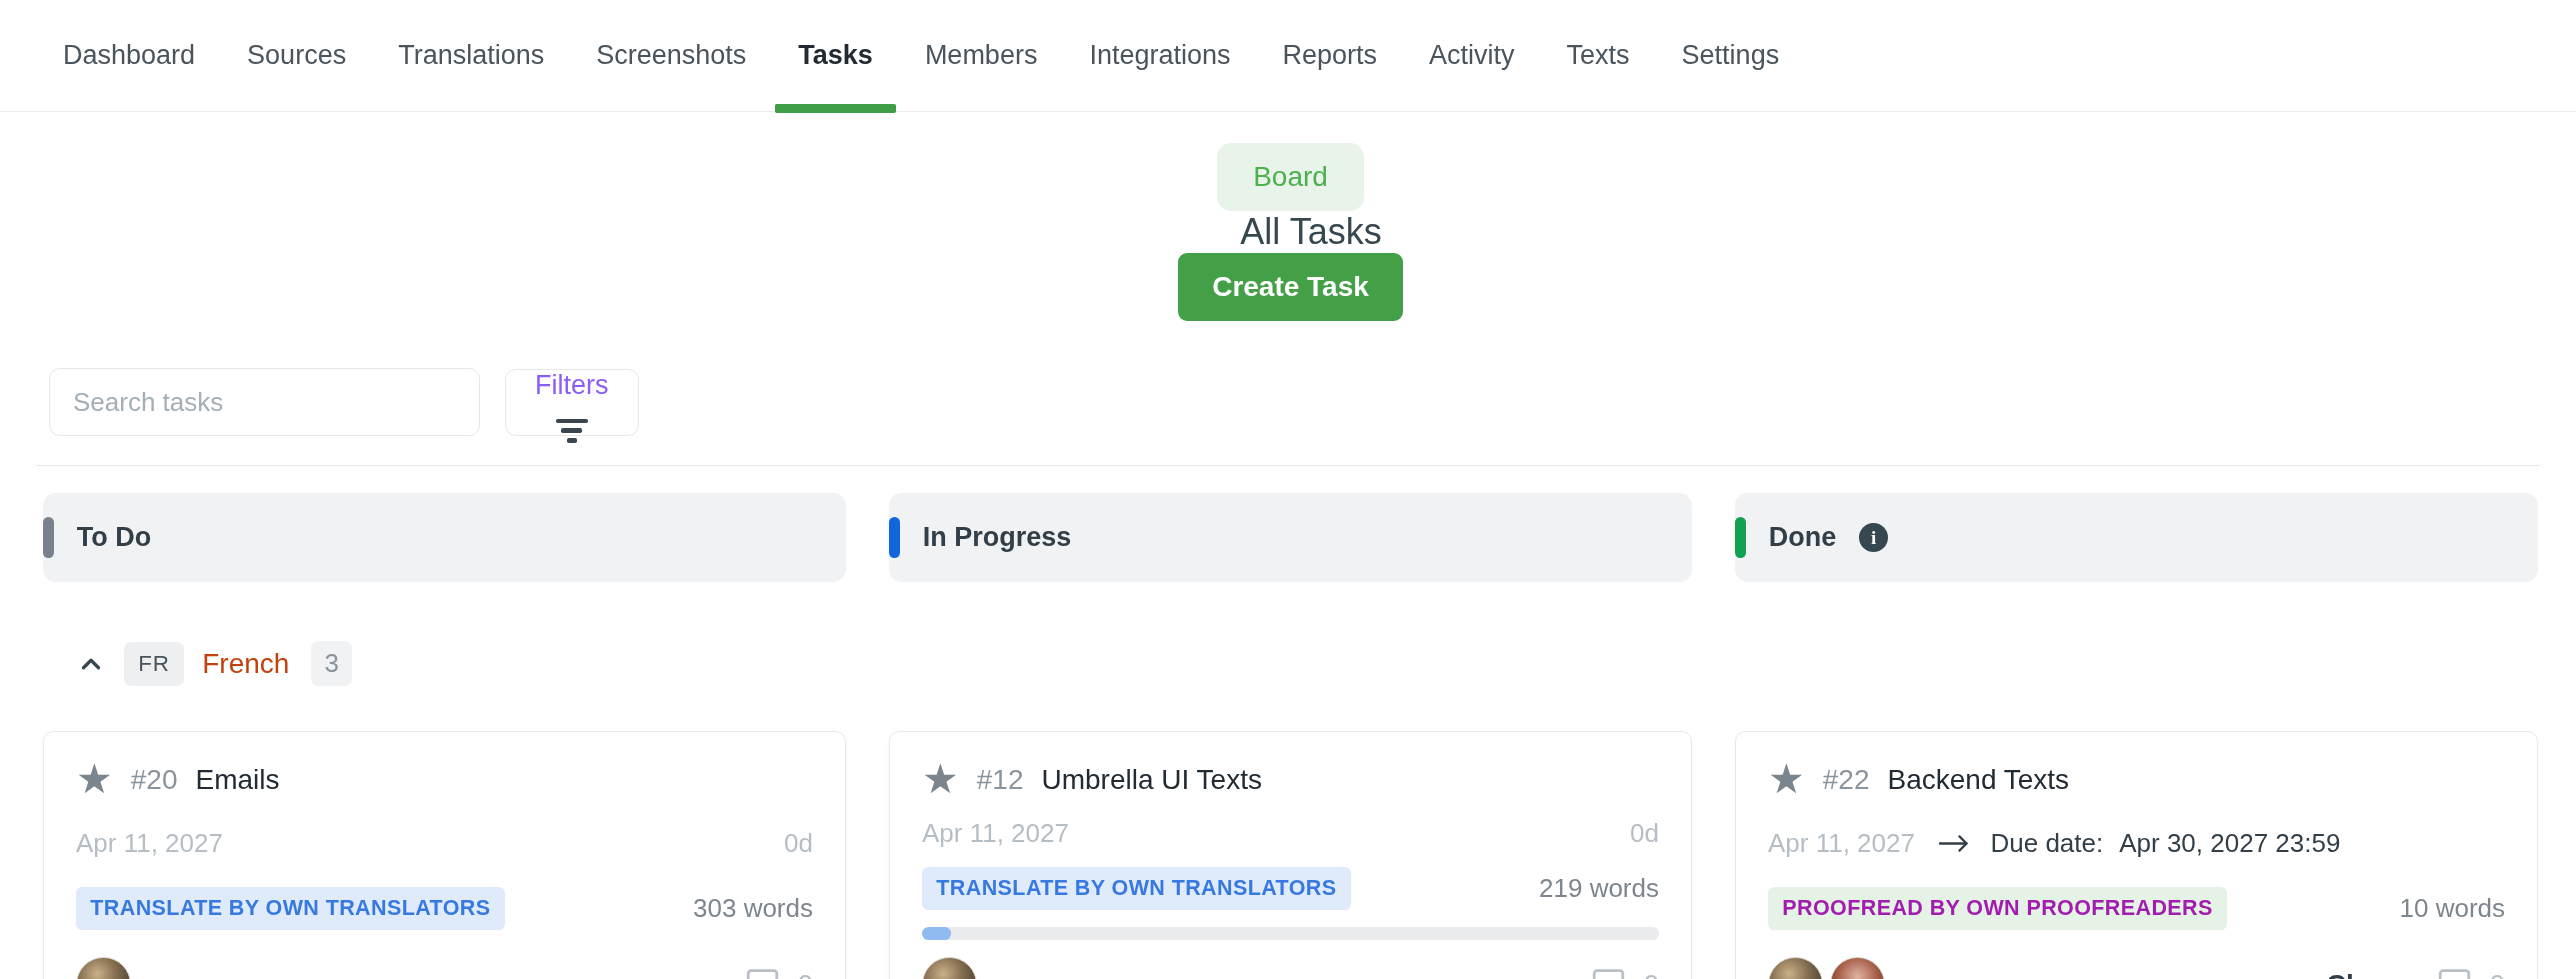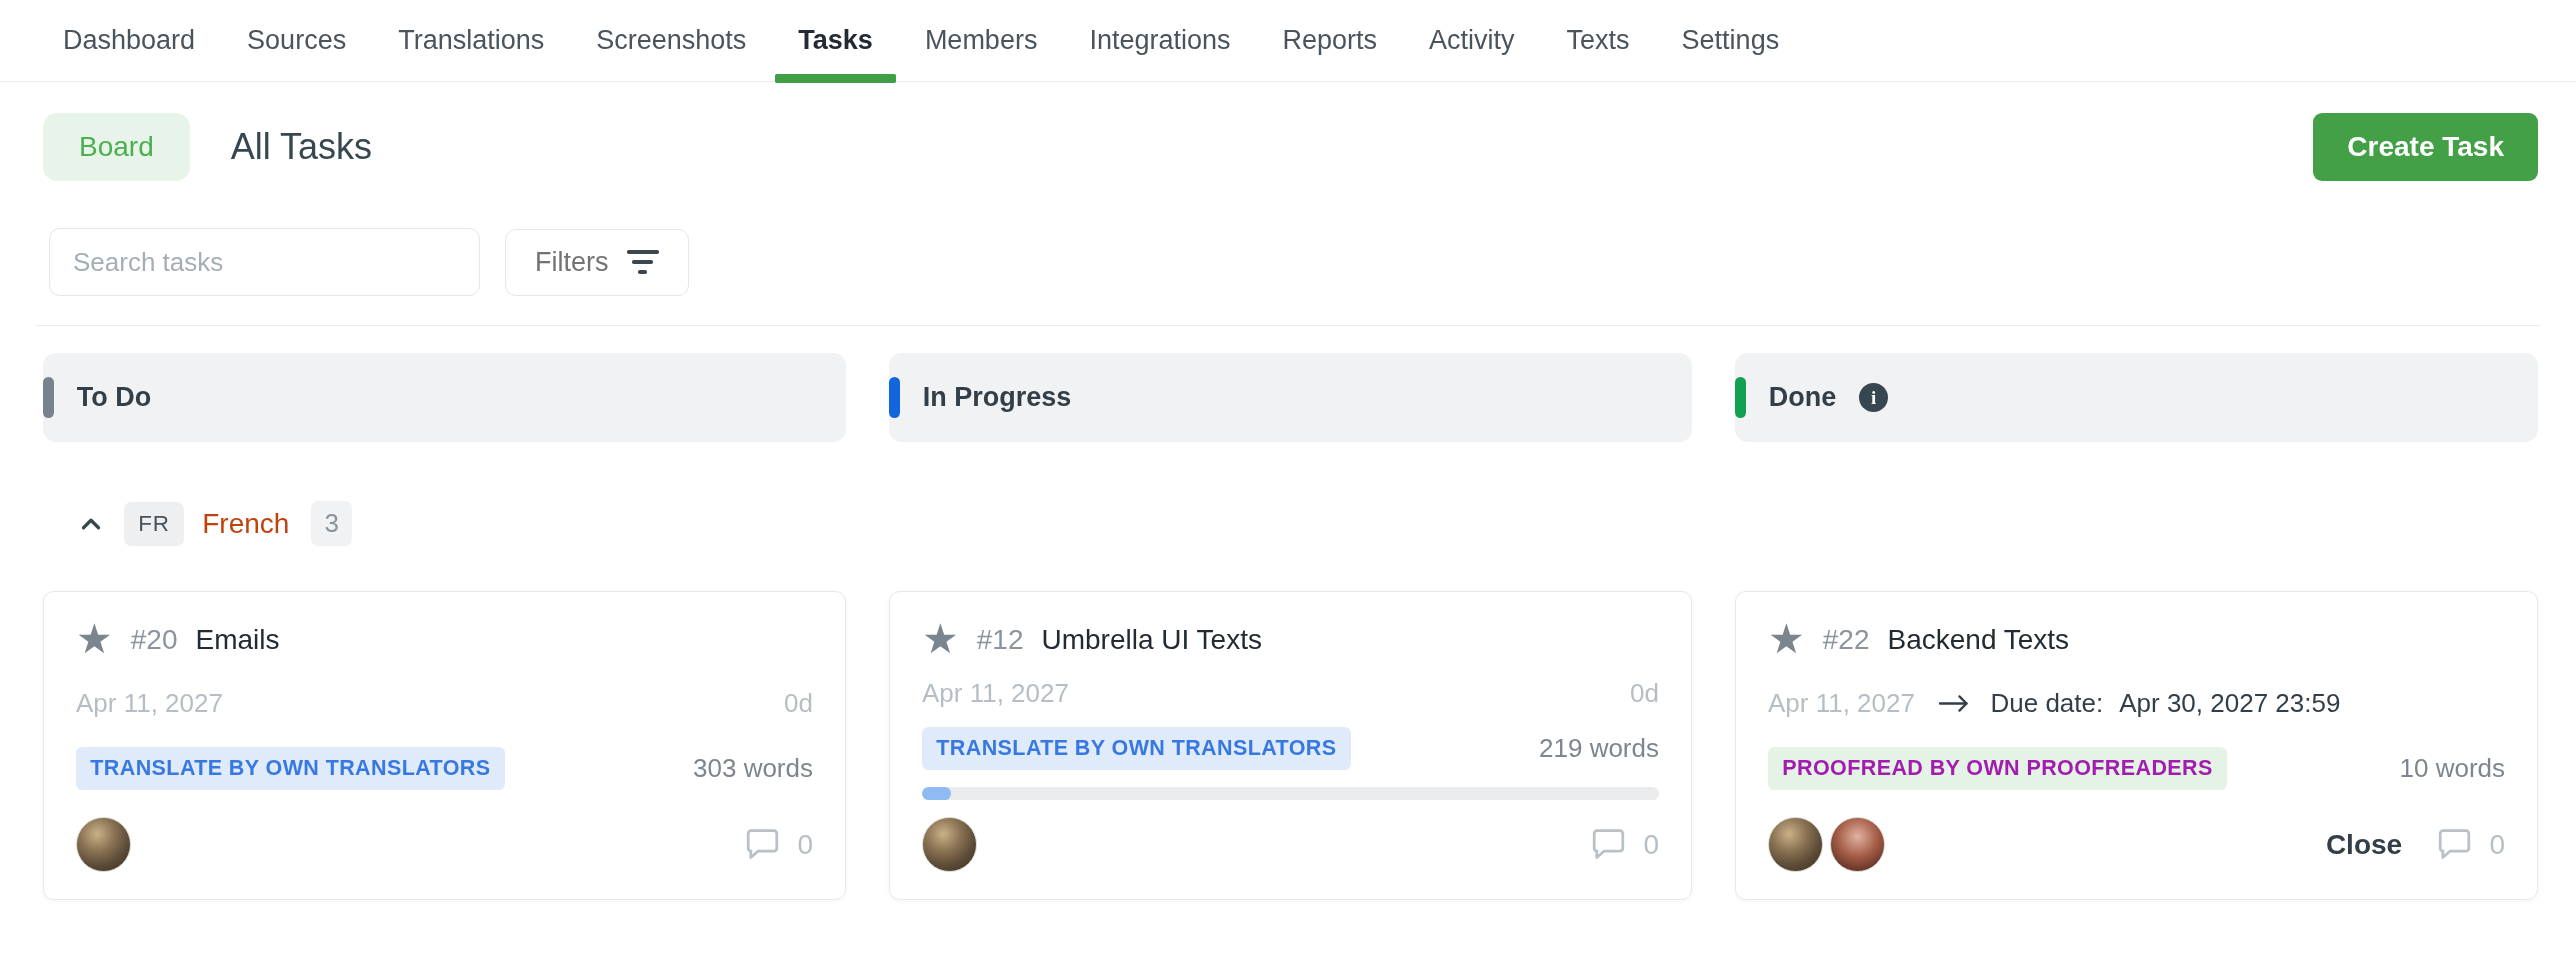--- a/index.html
+++ b/index.html
@@ -7,38 +7,39 @@
     width: 2576px; height: 979px;
     background: #ffffff;
     font-family: "Liberation Sans", "DejaVu Sans", sans-serif;
     color: #37474f;
     overflow: hidden;
   }
 
   
   .topnav {
     display: flex; align-items: stretch; gap: 52px;
-    height: 82px; padding-left: 63px;
+    height: 112px; padding-left: 63px;
     border-bottom: 1.8px solid #ececec;
   }
   .nav-item {
     display: flex; align-items: center;
     font-size: 27px; color: #4a545c; cursor: pointer;
     position: relative; white-space: nowrap;
   }
   .nav-item.active { color: #222b33; font-weight: 700; }
   .nav-item.active::after {
     content: ""; position: absolute; left: -23px; right: -23px; bottom: -1.8px;
     height: 9px; background: #3f9e46; border-radius: 1.8px;
   }
 
   
   .tabs-row {
     display: flex; align-items: center;
     padding: 31px 38px 0 43px;
+    flex-direction: column;
   }
   .board-pill {
     background: #e8f3e9; color: #4caf50;
     font-size: 28px; font-weight: 500;
     padding: 18px 36px; border-radius: 14.3px; cursor: pointer;
   }
   .all-tasks-tab {
     margin-left: 41px; font-size: 36px; font-weight: 500;
     color: #37474f; cursor: pointer;
   }
@@ -58,22 +59,22 @@
     width: 431px; height: 68px;
     border: 1.8px solid #e4e6e8; border-radius: 10.7px;
     font-family: inherit; font-size: 26px; color: #37474f;
     padding: 0 23px; outline: none;
   }
   .search-input::placeholder { color: #a4aeb5; }
   .filters-btn {
     margin-left: 25px; height: 67px;
     display: flex; align-items: center; gap: 18px;
     background: #ffffff; border: 1.8px solid #e4e6e8; border-radius: 10.7px;
-    font-family: inherit; font-size: 27px; font-weight: 500; color: #737373;
-    padding: 0 29px; cursor: pointer;
+    font-family: inherit; font-size: 27px; font-weight: 500; color: #8b5cf6;
+    padding: 0 29px; cursor: pointer; flex-direction: column;
   }
   .filter-icon { display: flex; flex-direction: column; align-items: center; gap: 5.4px; }
   .filter-icon span { display: block; height: 4.5px; background: #3c464f; border-radius: 1.8px; }
   .filter-icon span:nth-child(1) { width: 32px; }
   .filter-icon span:nth-child(2) { width: 20.6px; }
   .filter-icon span:nth-child(3) { width: 9.8px; }
 
   .divider { margin: 29px 36px 0 36px; border-top: 1.8px solid #e9eaeb; }
 
   

